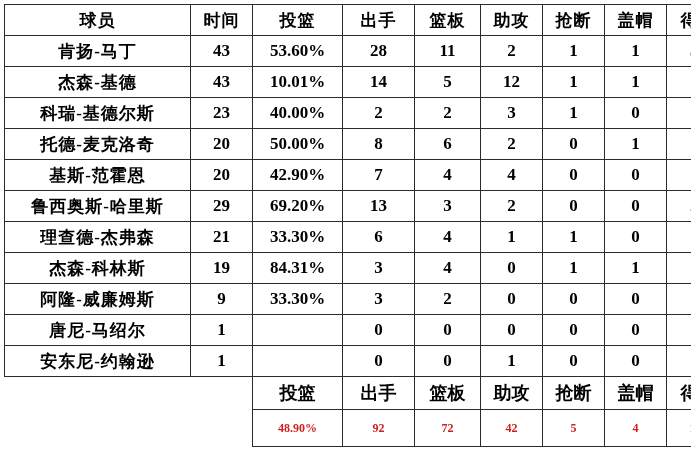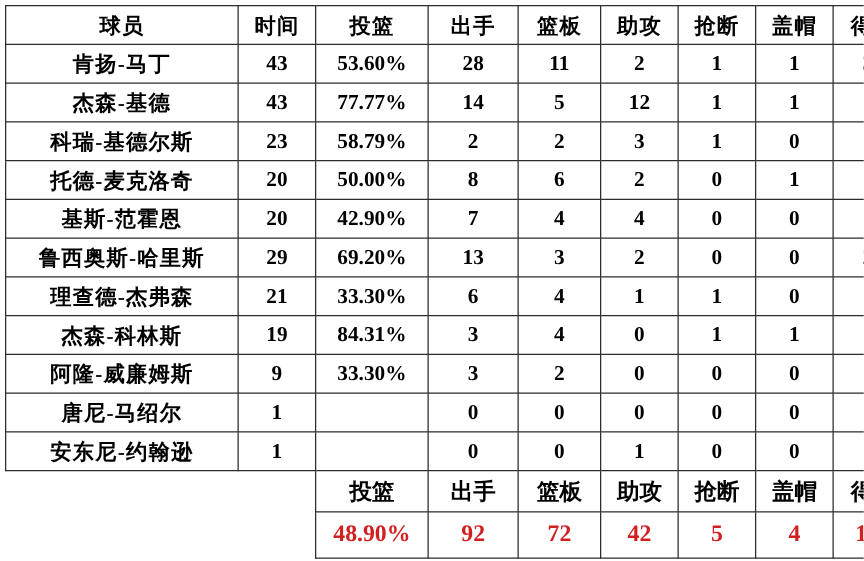--- a/index.html
+++ b/index.html
@@ -59,21 +59,21 @@
   }
   tfoot td.totals-label-blank {
     border: none;
   }
   tfoot td.header-like {
     font-size: 18px;
     height: 32px;
   }
   tfoot td.total-val {
     color: #d21f1f;
-    font-size: 19px;
+    font-size: 12px;
     height: 36px;
   }
 </style>
 </head>
 <body>
 
 <div class="sheet">
   <table class="stats">
     <colgroup>
       <col class="col-player">
@@ -107,32 +107,32 @@
         <td>28</td>
         <td>11</td>
         <td>2</td>
         <td>1</td>
         <td>1</td>
         <td>35</td>
       </tr>
       <tr>
         <td class="player-name">杰森-基德</td>
         <td>43</td>
-        <td>77.77%</td>
+        <td>10.01%</td>
         <td>14</td>
         <td>5</td>
         <td>12</td>
         <td>1</td>
         <td>1</td>
         <td>13</td>
       </tr>
       <tr>
         <td class="player-name">科瑞-基德尔斯</td>
         <td>23</td>
-        <td>58.79%</td>
+        <td>40.00%</td>
         <td>2</td>
         <td>2</td>
         <td>3</td>
         <td>1</td>
         <td>0</td>
         <td>11</td>
       </tr>
       <tr>
         <td class="player-name">托德-麦克洛奇</td>
         <td>20</td>

